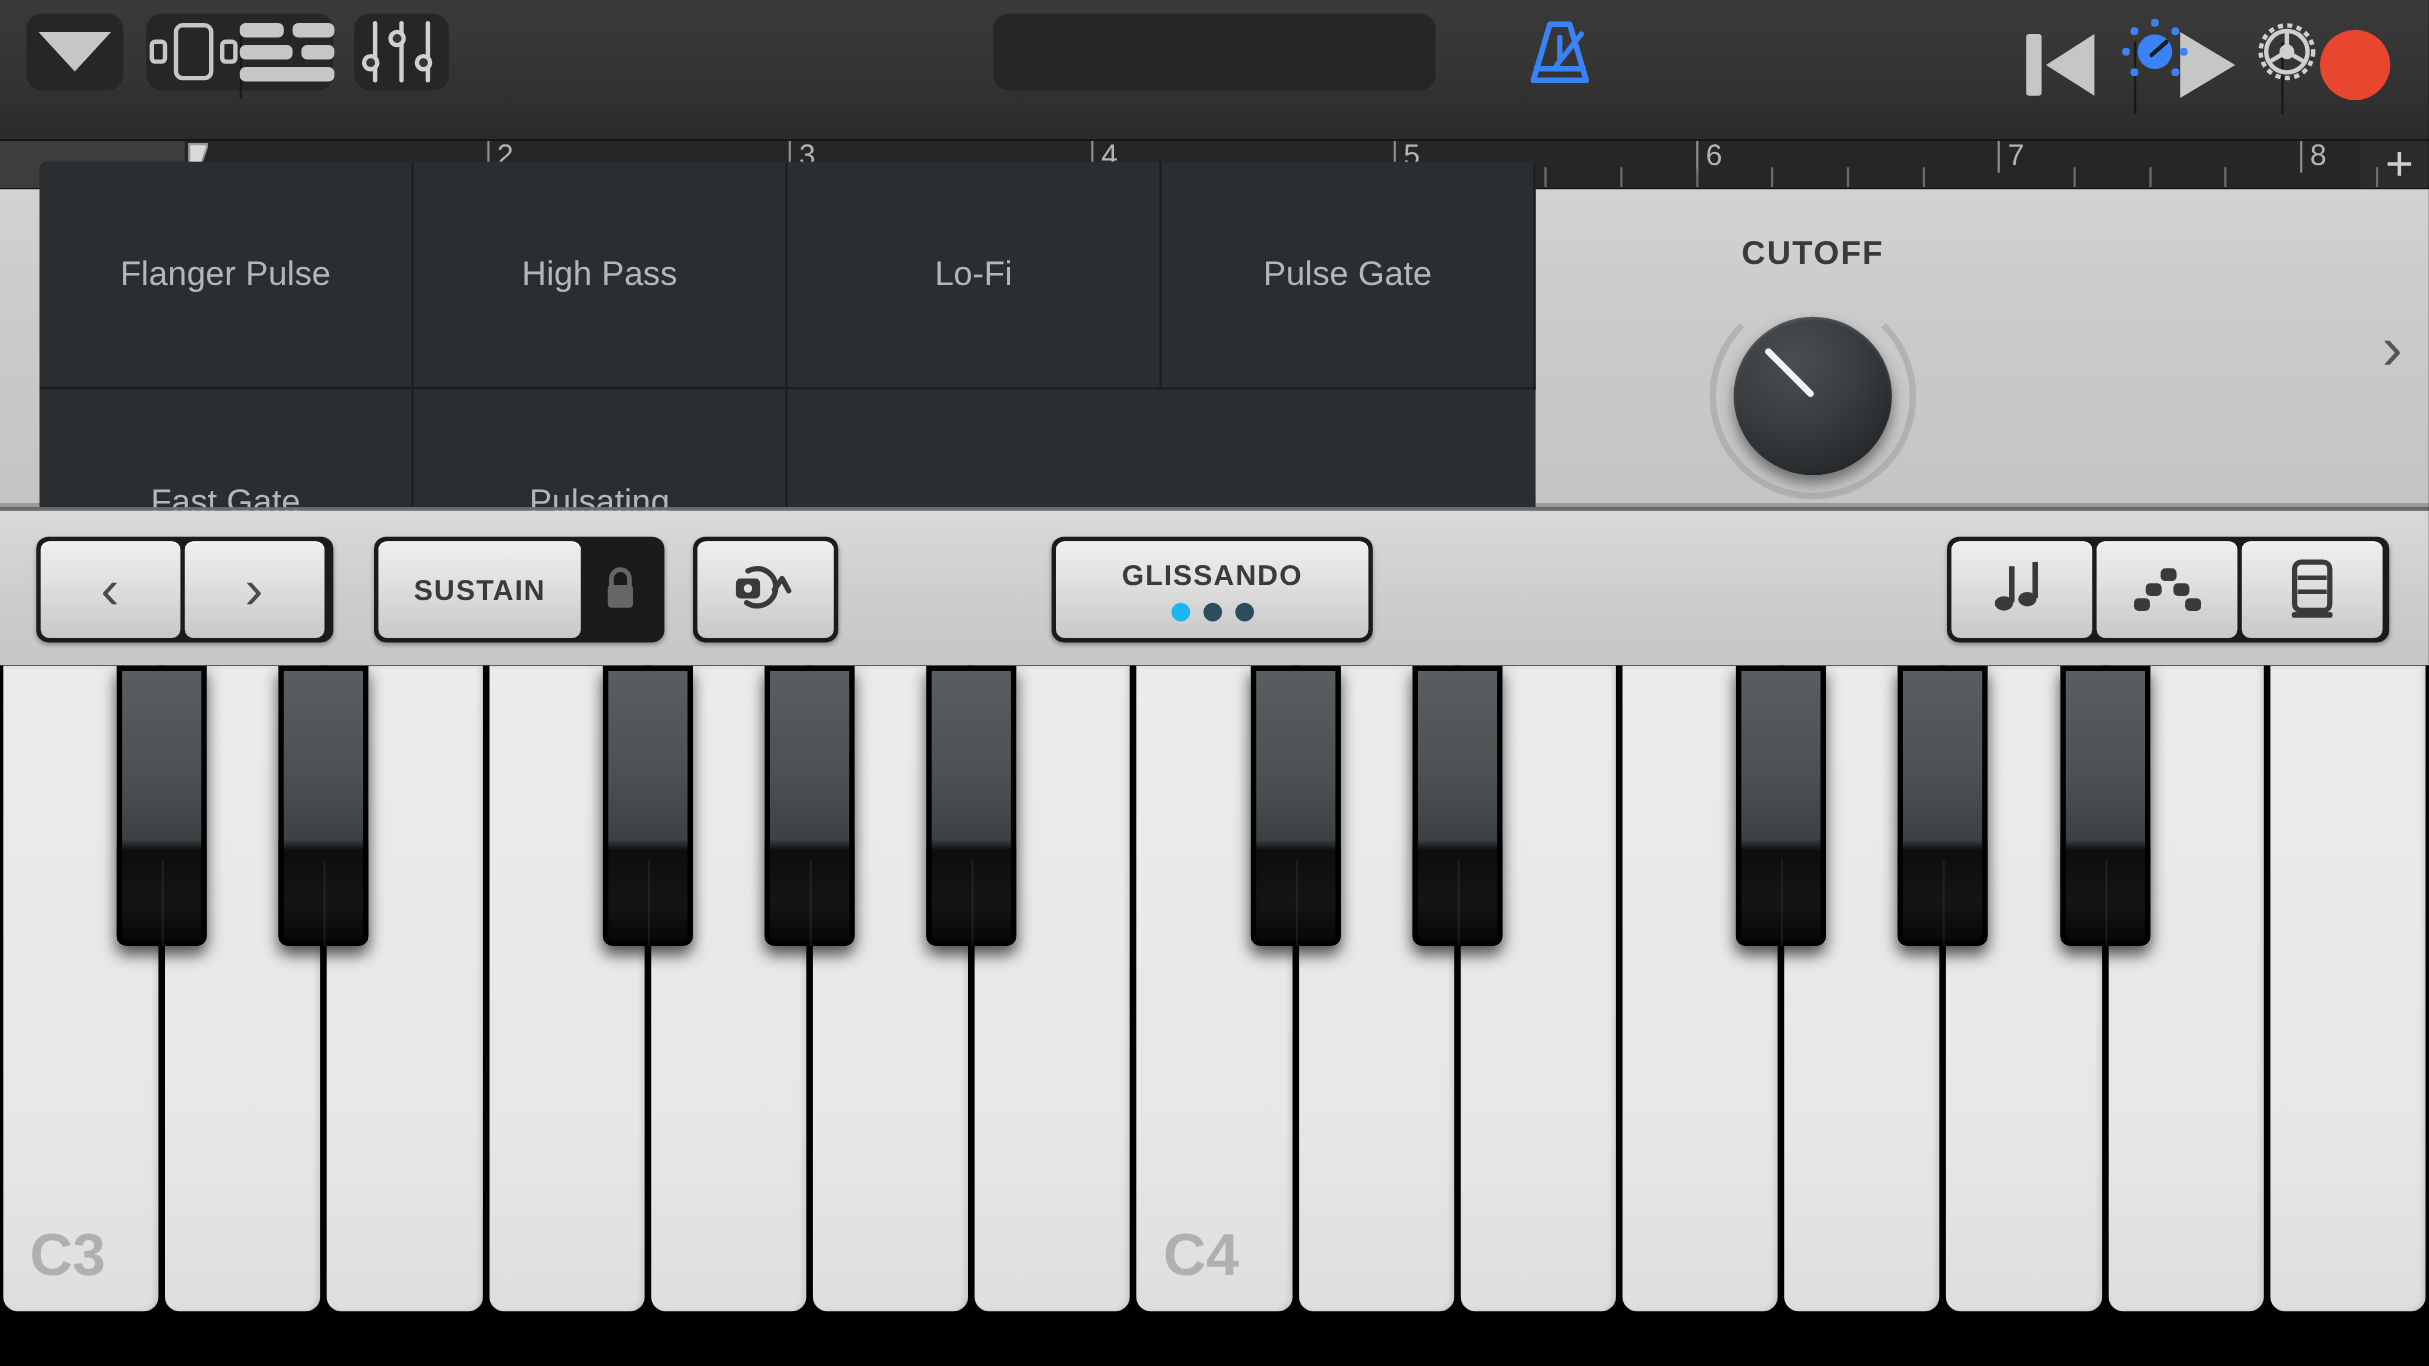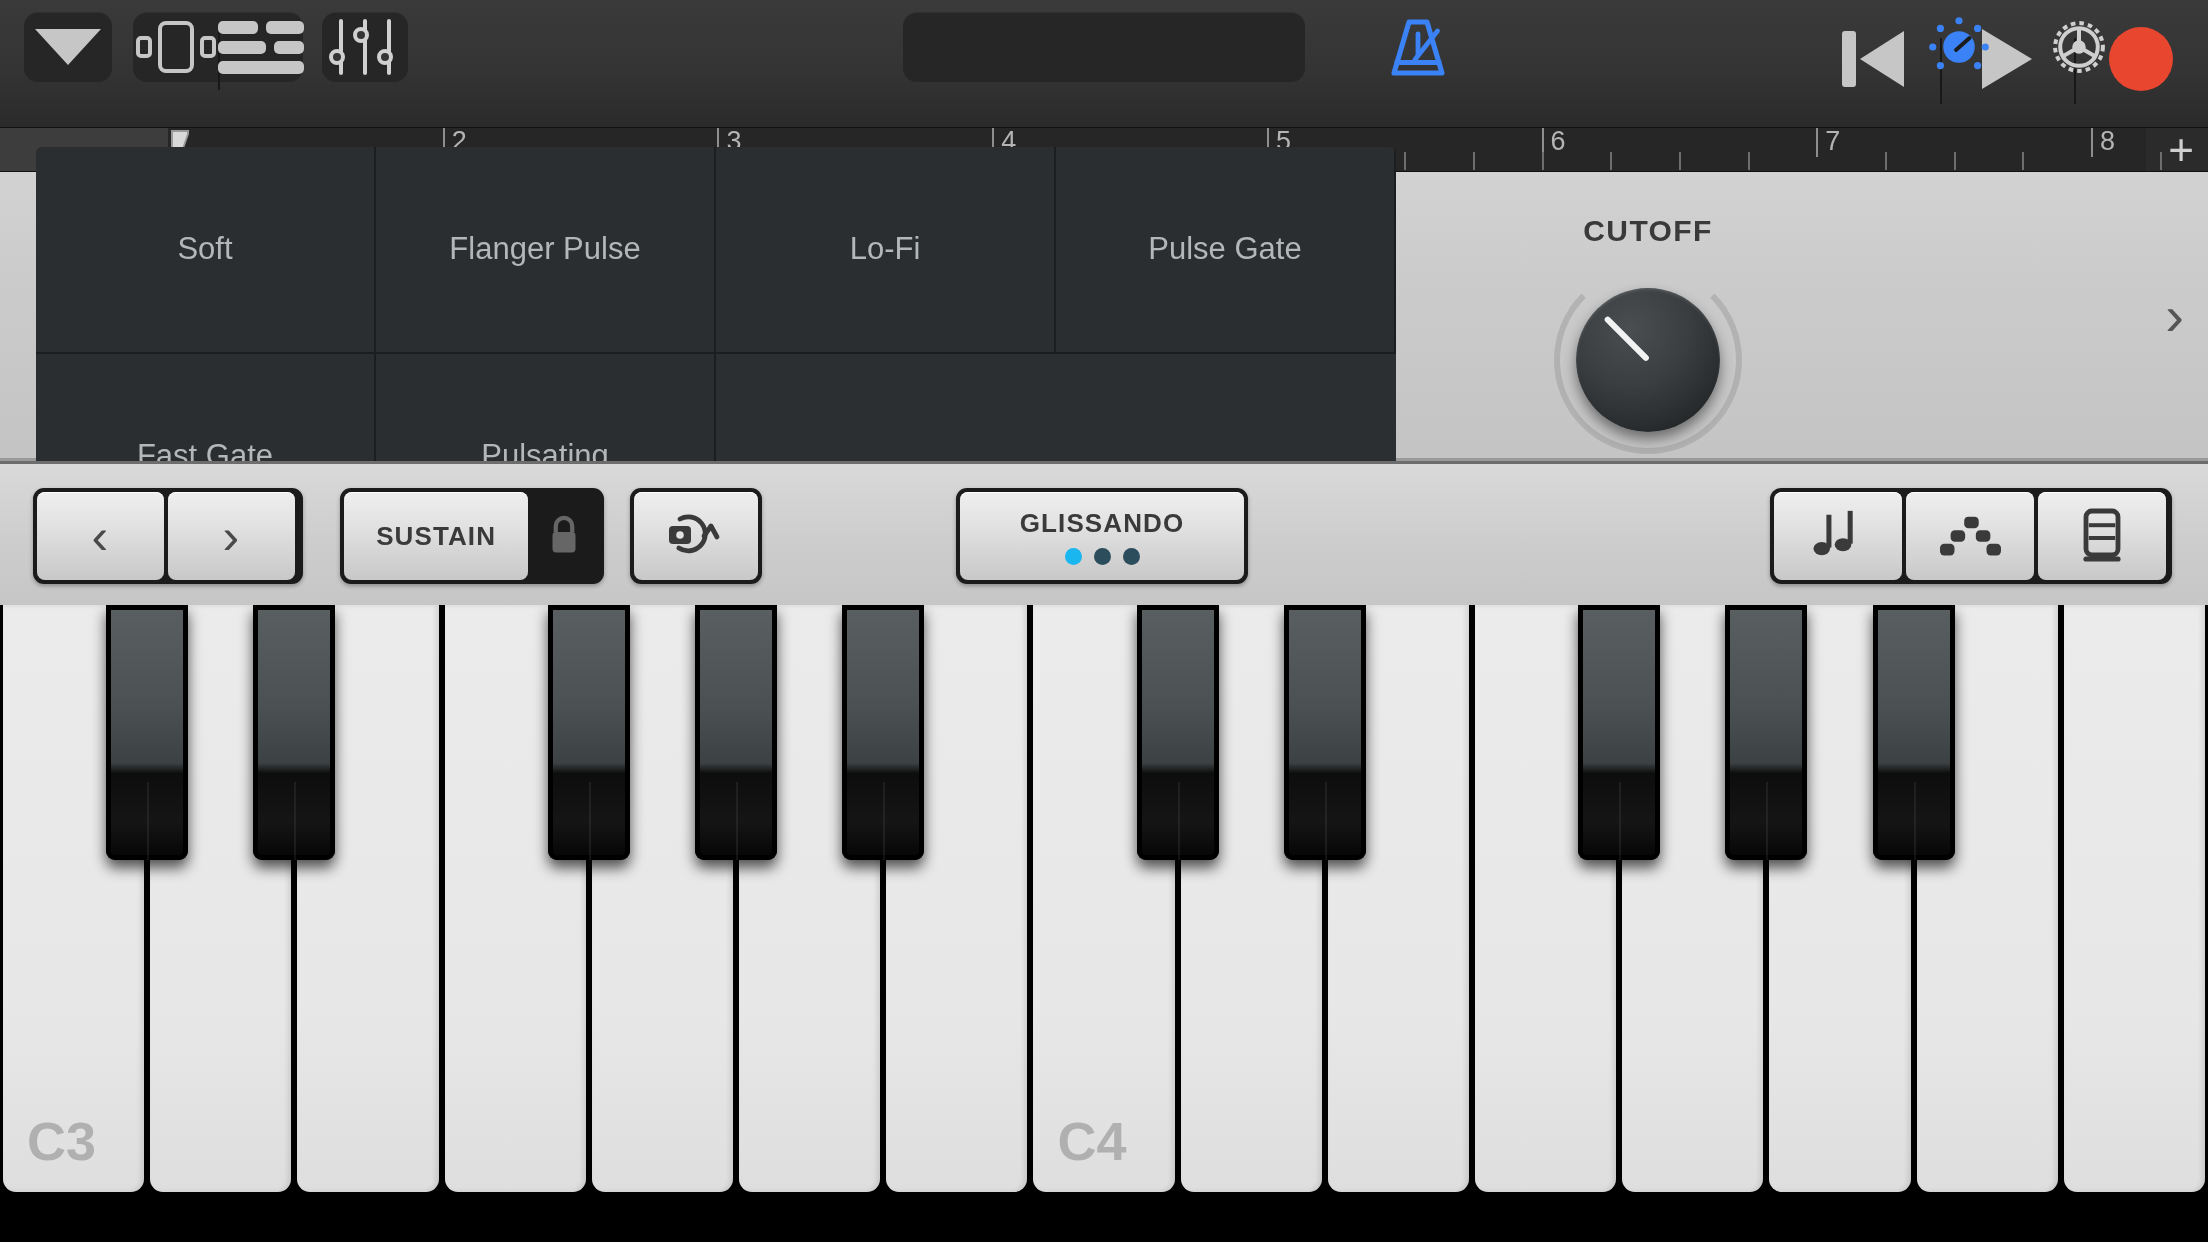--- a/index.html
+++ b/index.html
@@ -269,24 +269,24 @@
   <svg class="playhead" viewBox="0 0 30 44">
     <path d="M4 2 L22 2 L22 6 L10 40 L4 40 Z" fill="#9a9a9a"></path>
     <path d="M6 4 L20 4 L20 6 L9 38 L6 38 Z" fill="#d9d9d9"></path>
   </svg>
   <div class="plus">+</div>
 </div>
 
 <div class="fxpanel">
   <div class="padgrid" id="padGrid">
       <div class="pad">
-        <span>Soft</span>
-      </div>
-      <div class="pad">
         <span>Flanger Pulse</span>
+      </div>
+      <div class="pad">
+        <span>High Pass</span>
       </div>
       <div class="pad">
         <span>Lo-Fi</span>
       </div>
       <div class="pad">
         <span>Pulse Gate</span>
       </div>
       <div class="pad">
         <span>Fast Gate</span>
       </div>

